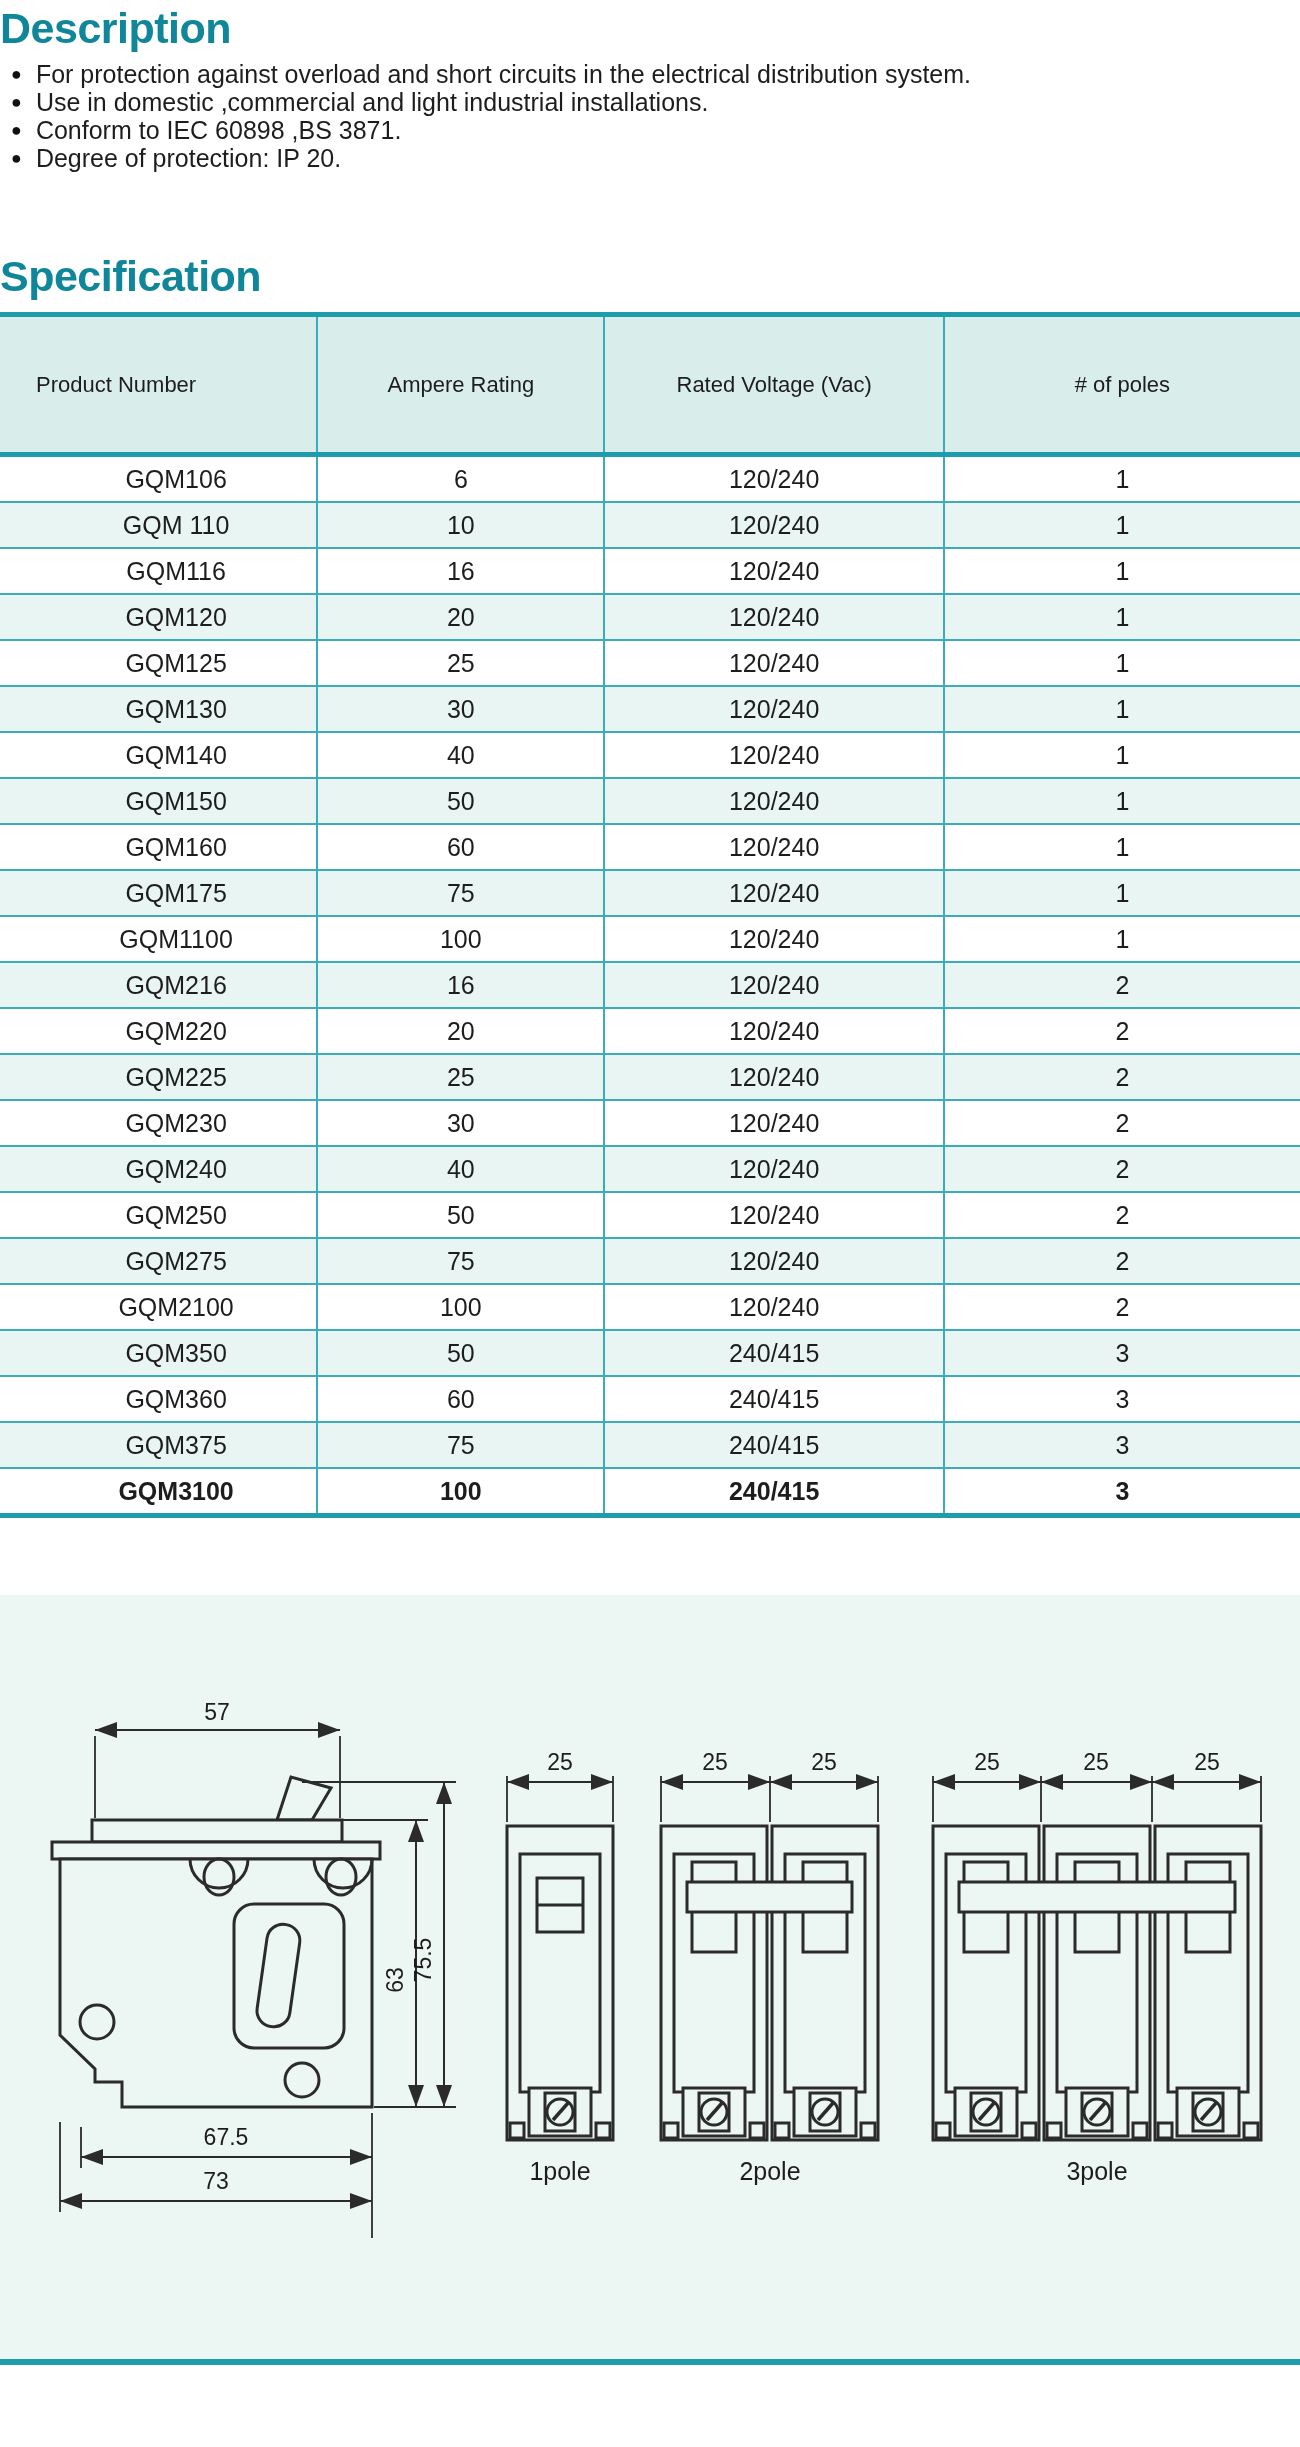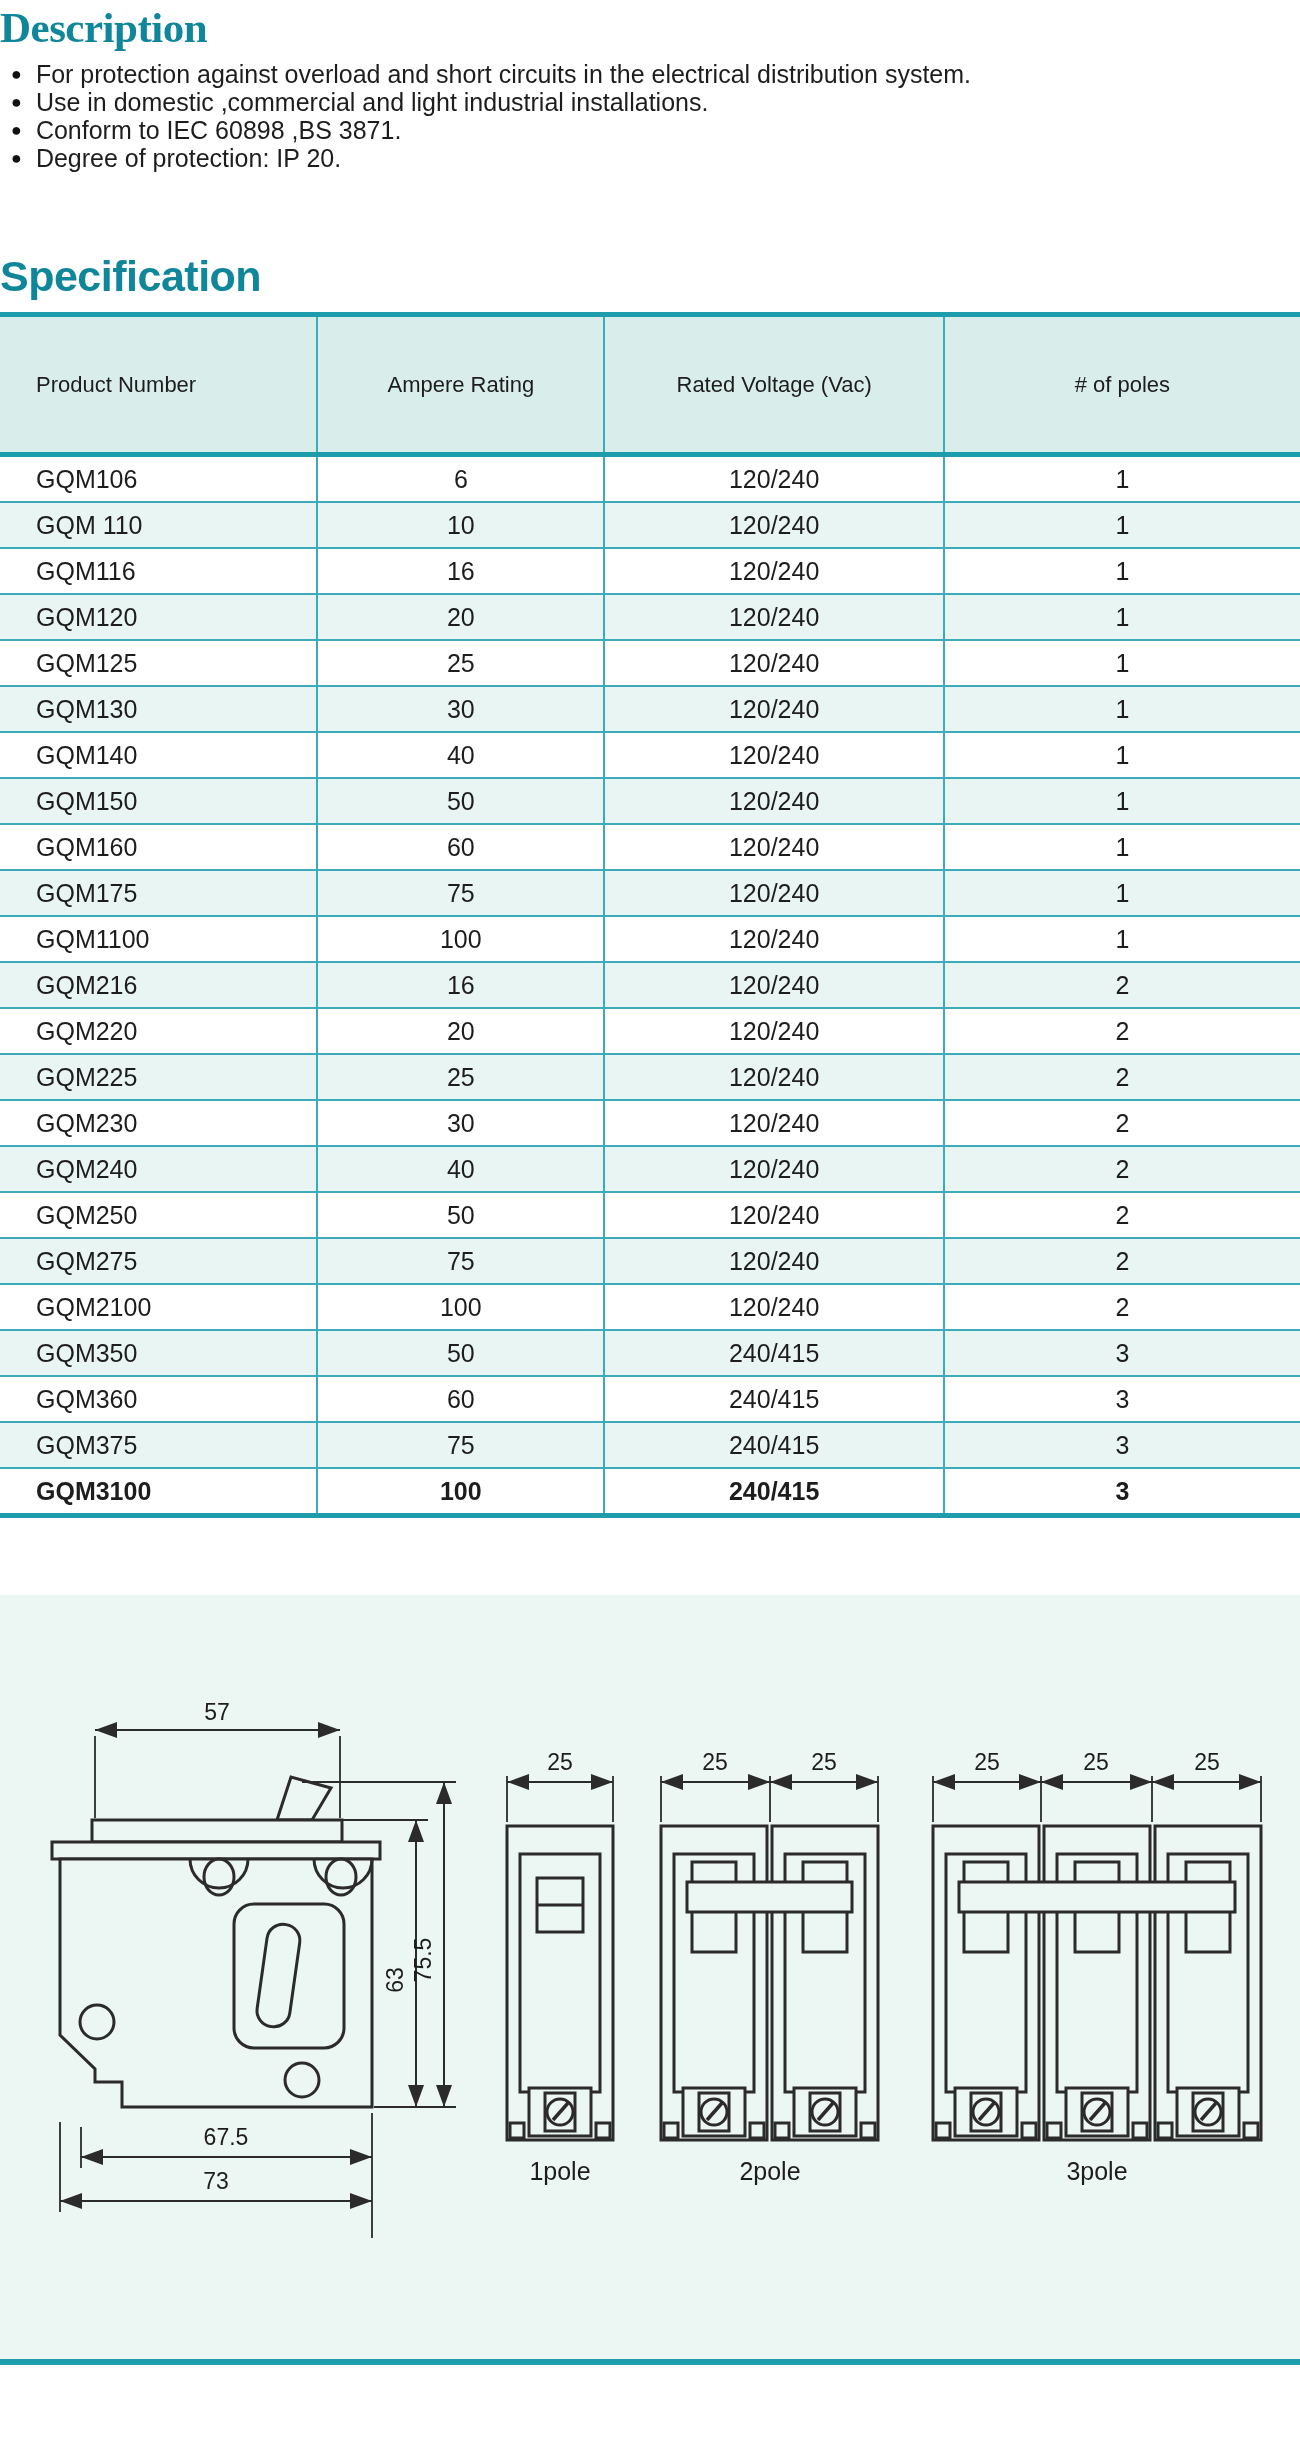--- a/index.html
+++ b/index.html
@@ -7,21 +7,21 @@
     --header-bg:#d9edeb; --alt-bg:#e9f5f2; --panel-bg:#ecf6f3;
     --ink:#1d1d1d; --stroke:#2b2b2b;
   }
   html,body{margin:0;padding:0;background:#ffffff;}
   body{width:1300px;font-family:"Liberation Sans",sans-serif;color:var(--ink);}
 
   .section-title{
     color:var(--accent);font-size:43px;font-weight:bold;
     margin:0;line-height:48px;letter-spacing:-0.5px;
   }
-  #description-title{margin-top:4px;font-family:Liberation Serif, serif;}
+  #description-title{margin-top:4px;}
   #specification-title{margin-top:80px;}
 
   ul.bullets{list-style:none;margin:8px 0 0 0;padding:0;}
   ul.bullets li{display:flex;align-items:center;height:28px;font-size:25px;padding-left:11px;}
   ul.bullets .dot{font-size:18px;margin-right:14px;color:#111;}
 
   table.spec{
     width:1300px;border-collapse:collapse;table-layout:fixed;
     margin-top:12px;font-size:25px;
     border-top:5px solid var(--line);
@@ -33,21 +33,21 @@
     border-bottom:5px solid var(--line);
     border-left:2px solid var(--line-thin);
   }
   table.spec th:first-child{border-left:none;text-align:left;padding-left:36px;}
   table.spec td{
     height:44px;text-align:center;vertical-align:middle;
     border-bottom:2px solid var(--line-thin);
     border-left:2px solid var(--line-thin);
     padding:0;
   }
-  table.spec td:first-child{border-left:none;text-align:left;padding-left:36px;}
+  table.spec td:first-child{border-left:none;text-align:center;padding-left:36px;}
   table.spec tbody tr:nth-child(even){background:var(--alt-bg);}
   table.spec tbody tr:last-child td{border-bottom:none;font-weight:bold;}
 
   .drawing-panel{
     margin-top:77px;width:1300px;height:764px;background:var(--panel-bg);
     border-bottom:6px solid var(--line);
   }
   .part{fill:var(--panel-bg);stroke:var(--stroke);stroke-width:3;}
   .partn{fill:none;stroke:var(--stroke);stroke-width:3;}
   .pline{fill:none;stroke:var(--stroke);stroke-width:3;}

